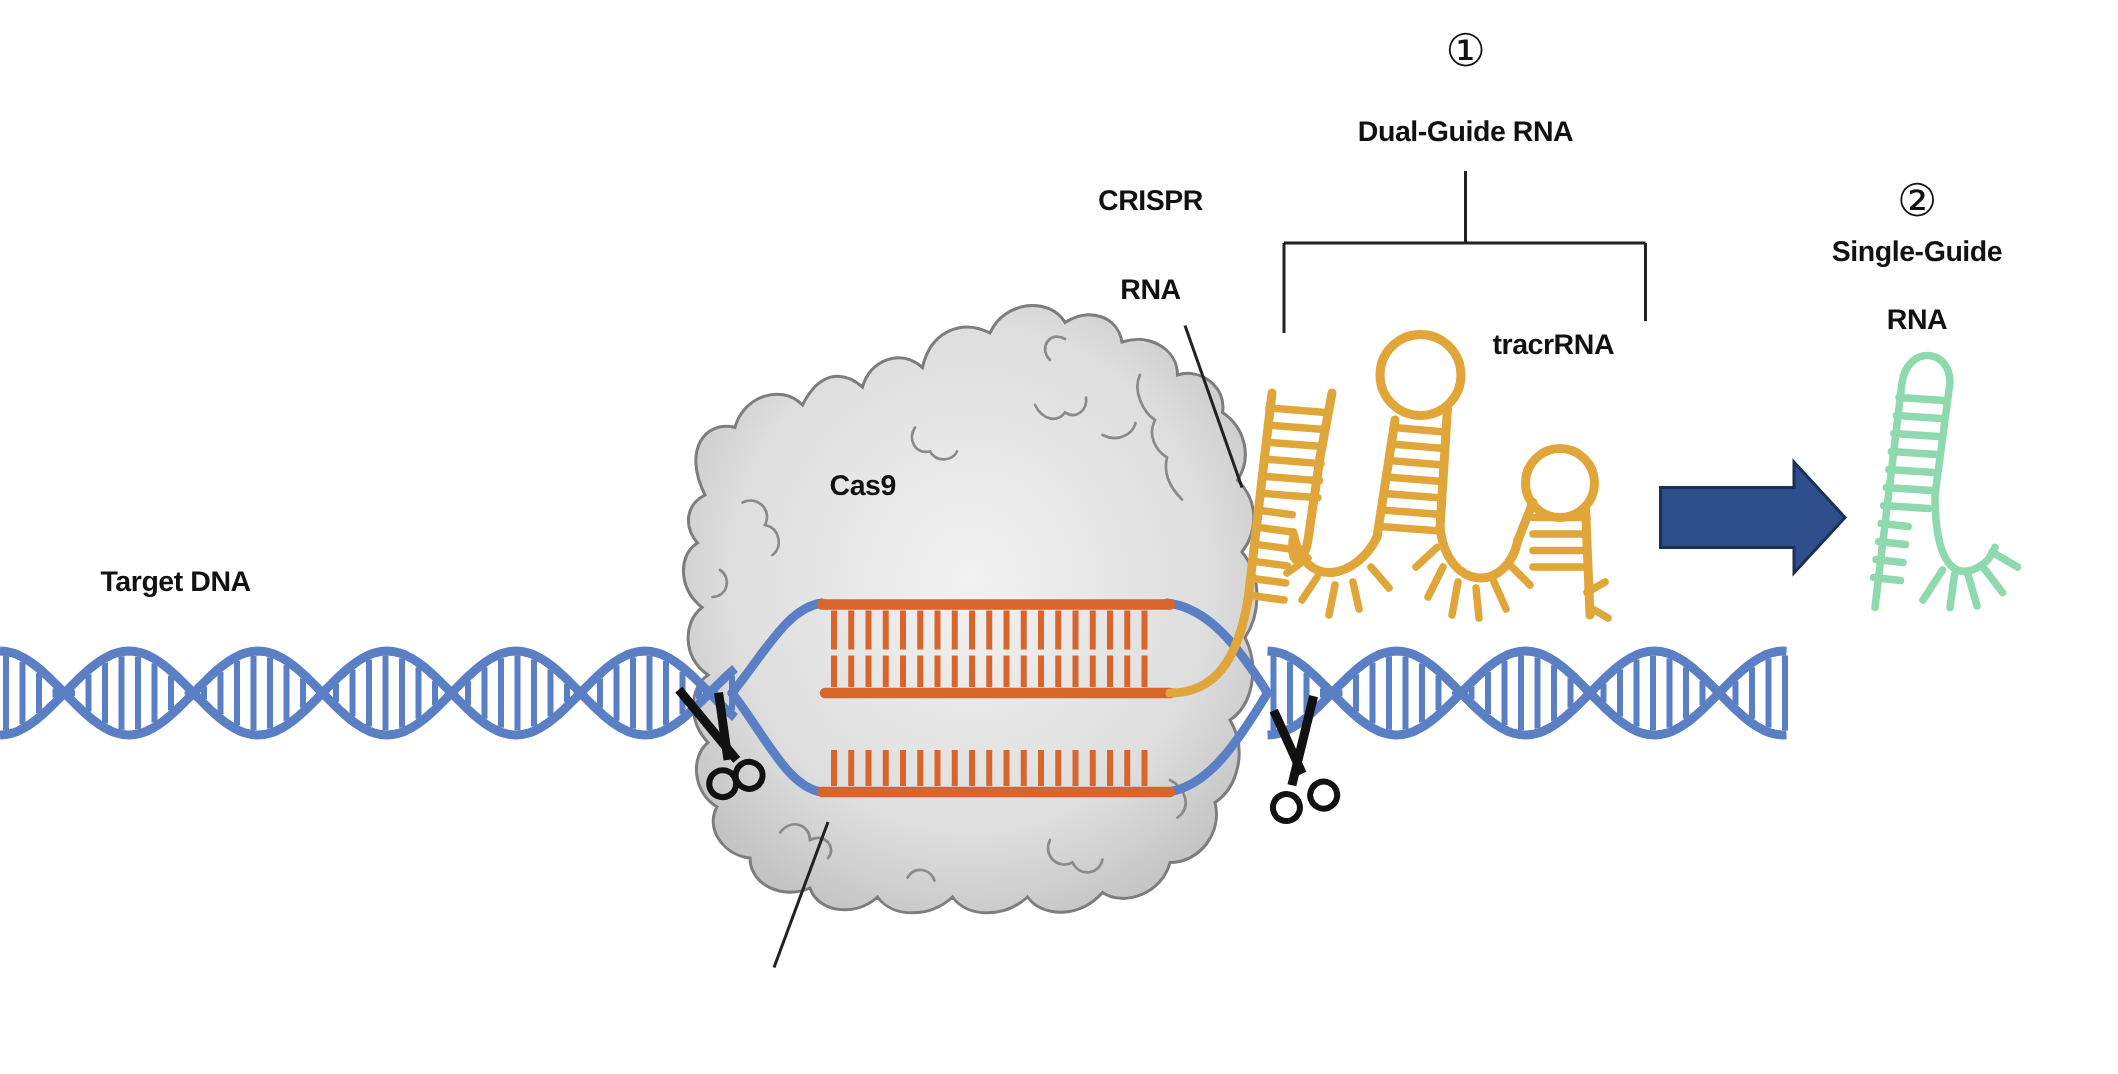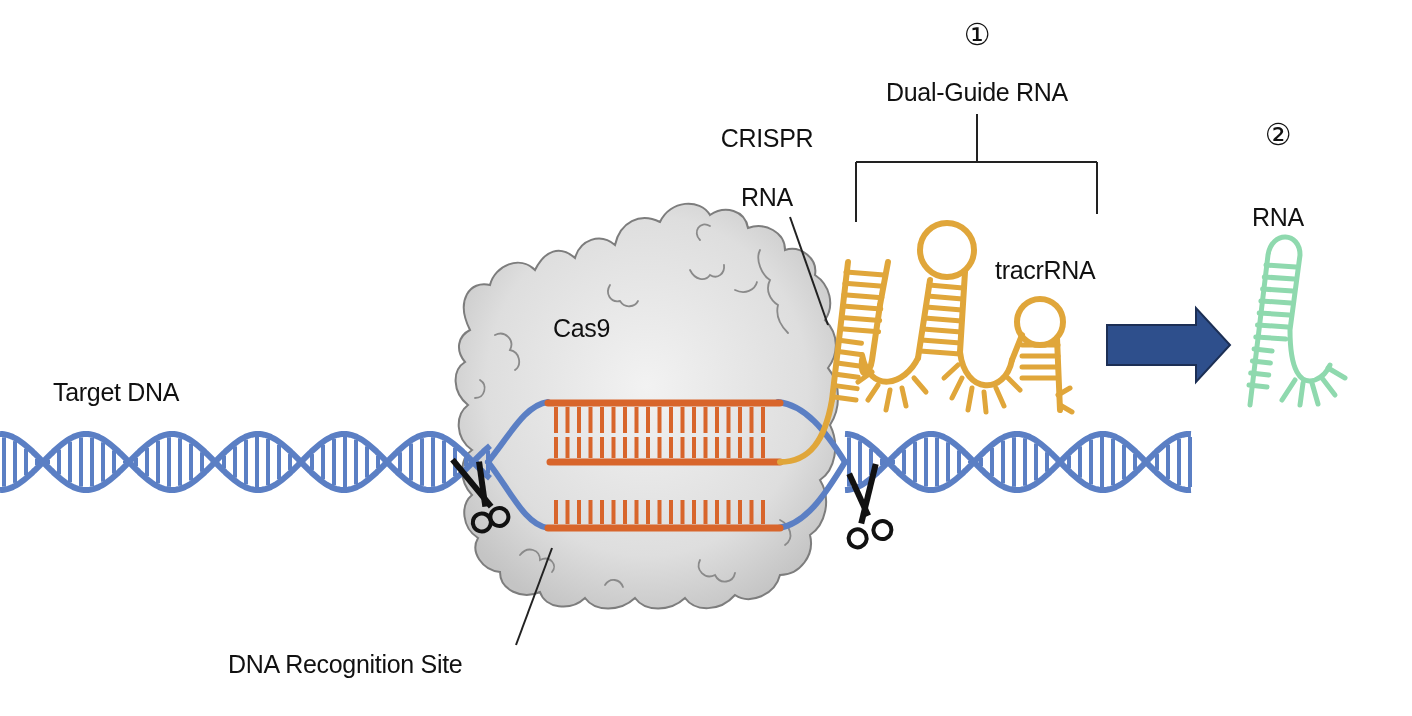--- a/index.html
+++ b/index.html
@@ -1,18 +1,18 @@
 <!DOCTYPE html>
 <html><head>
 <meta charset="utf-8">
 <style>
   html, body { margin: 0; padding: 0; background: #ffffff; }
   body { width: 1412px; height: 716px; position: relative; overflow: hidden; font-family: "Liberation Sans", sans-serif; }
   #stage { position: absolute; left: 0; top: 0; width: 1412px; height: 716px; }
-  .label { position: absolute; font-family: "Liberation Sans", sans-serif; font-weight: normal; color: #111; font-size: 25px; line-height: 1.15; white-space: nowrap; letter-spacing: -0.3px; }
+  .label { position: absolute; font-family: "Liberation Sans", sans-serif; font-weight: bold; color: #111; font-size: 19px; line-height: 1.15; white-space: nowrap; letter-spacing: -0.3px; }
   .center { text-align: center; }
   .num { font-weight: normal; font-size: 30px; }
 </style>
 </head>
 <body>
 
 <div id="stage">
 <svg width="1412" height="716" viewBox="0 0 1412 716" xmlns="http://www.w3.org/2000/svg">
   <defs>
     <radialGradient id="casGrad" cx="50%" cy="45%" r="60%">
@@ -296,20 +296,20 @@
         <path d="M1303,383 L1300,405"></path>
         <path d="M1312,383 L1318,404"></path>
         <path d="M1322,378 L1335,395"></path>
         <path d="M1328,368 L1345,378"></path>
   </g>
 </svg>
 
 <div class="label center num" style="left:957px; top:18px; width:40px;">①</div>
 <div class="label center" style="left:845px; top:78px; width:264px;">Dual-Guide RNA</div>
 <div class="label center num" style="left:1258px; top:118px; width:40px;">②</div>
+<div class="label center" style="left:1180px; top:158px; width:196px;">Single-Guide</div>
 <div class="label center" style="left:1180px; top:203px; width:196px;">RNA</div>
 <div class="label center" style="left:700px; top:124px; width:134px;">CRISPR</div>
 <div class="label center" style="left:700px; top:183px; width:134px;">RNA</div>
-<div class="label" style="left:995px; top:220px;margin-top:36px;">tracrRNA</div>
+<div class="label" style="left:995px; top:220px;">tracrRNA</div>
 <div class="label" style="left:553px; top:314px;">Cas9</div>
-<div class="label" style="left:53px; top:378px;">Target DNA</div>
-<div class="label" style="left:228px; top:650px;">DNA Recognition Site</div>
+<div class="label" style="left:67px; top:378px;">Target DNA</div>
 </div>
 
 </body></html>

